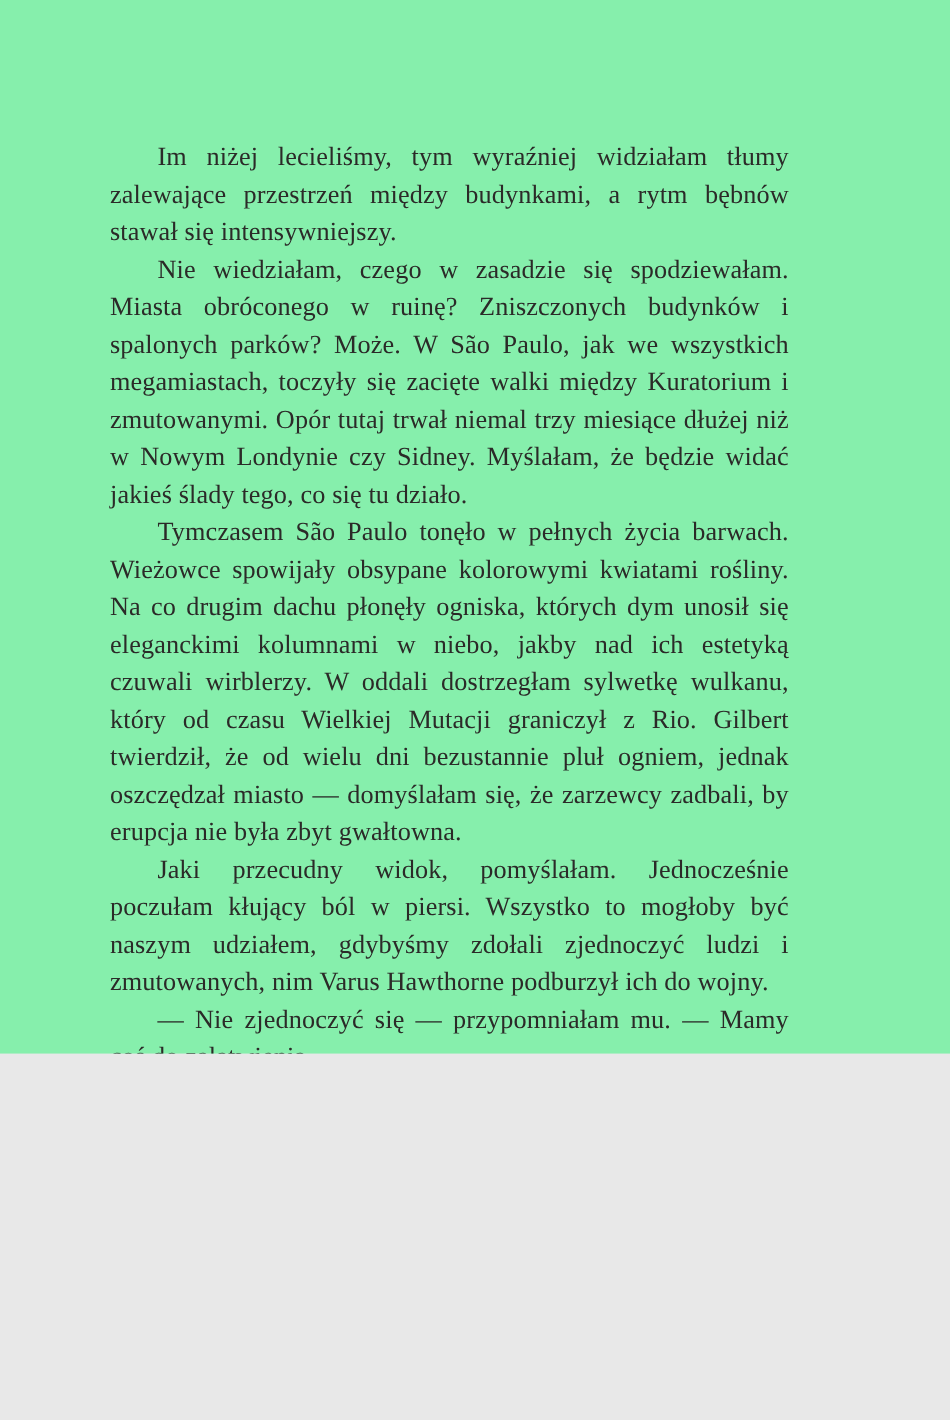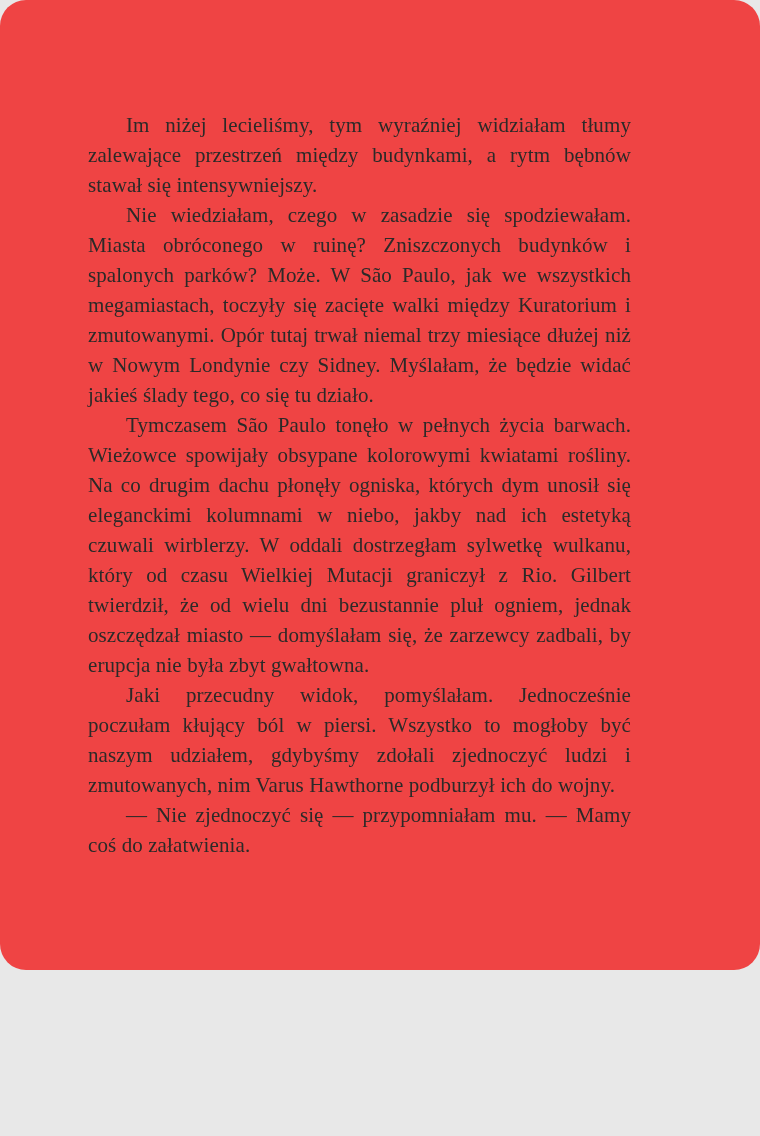--- a/index.html
+++ b/index.html
@@ -3,26 +3,25 @@
 <meta charset="utf-8">
 <style>
   html, body {
     margin: 0;
     padding: 0;
     background: #e8e8e8;
   }
   .book-page {
     position: relative;
     width: 760px;
-    height: 970px;
+    height: 843px;
     margin: 0 auto;
-    background: #ef4444;
+    background: #86efac;
     overflow: hidden;
     font-family: "Liberation Serif", "DejaVu Serif", serif;
-    border-radius: 26px;
   }
   .text-block {
     position: absolute;
     left: 88px;
     top: 110px;
     width: 543px;
     font-size: 21px;
     line-height: 30px;
     color: #2b2a28;
     text-align: justify;

